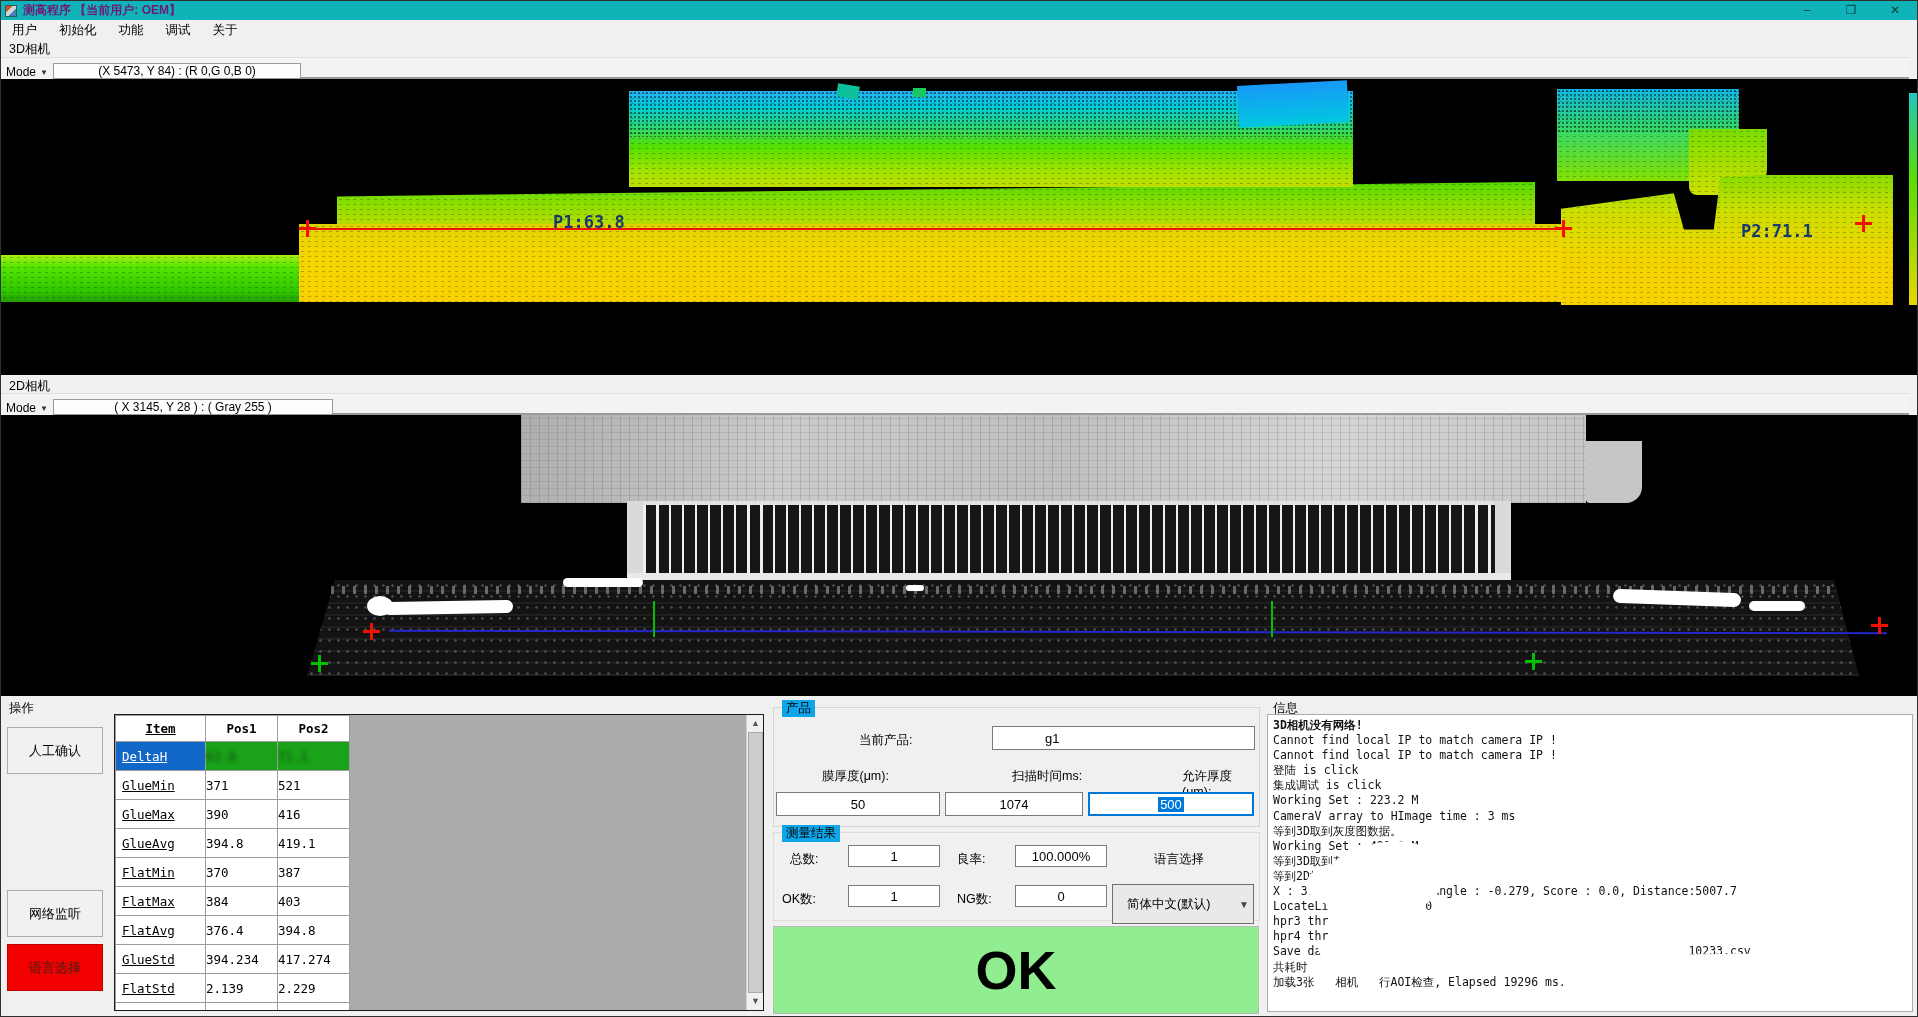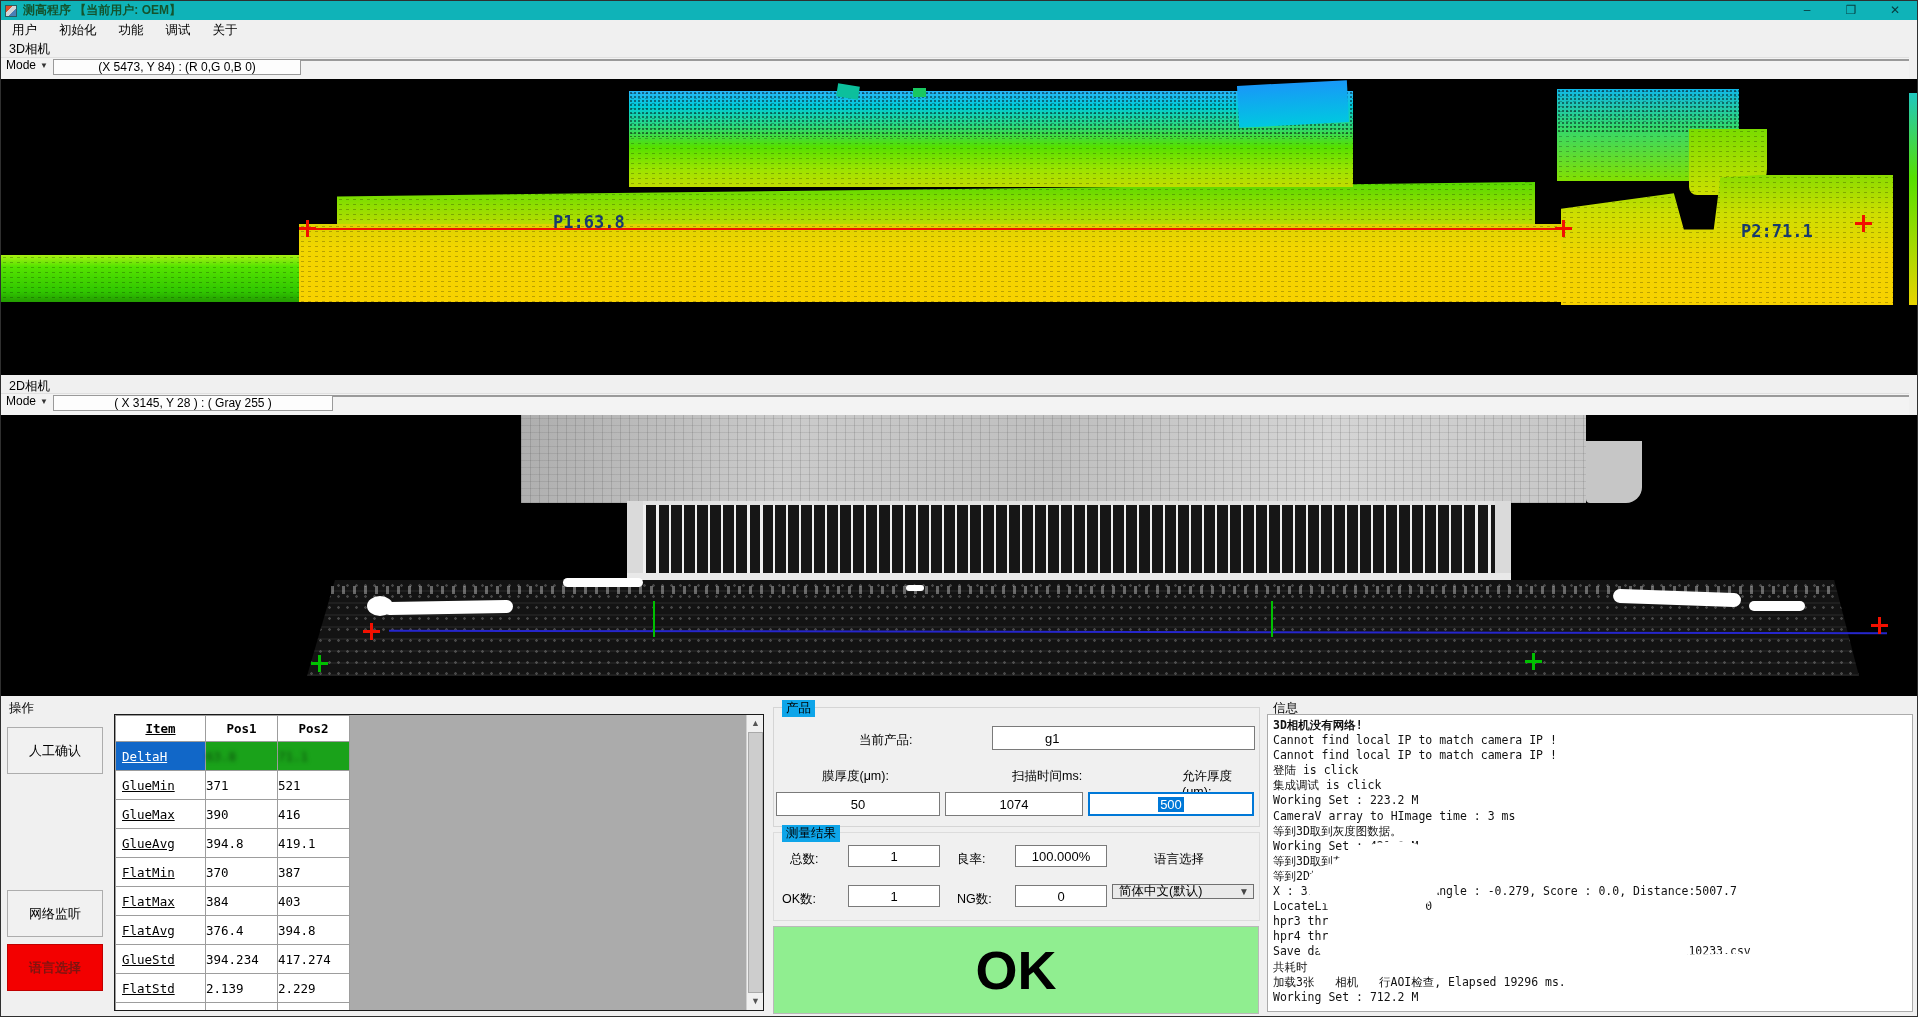--- a/index.html
+++ b/index.html
@@ -8,31 +8,31 @@
     position:relative; width:1918px; height:1017px;
     background:#f0f0f0; overflow:hidden;
     font-family:"Liberation Sans", sans-serif; color:#000;
     border:1px solid #2f2f2f;
   }
   
   .titlebar { position:absolute; left:0; top:0; right:0; height:19px;
     background:#0fb3b8; display:flex; align-items:center; padding-left:4px; }
   .app-icon { width:12px; height:12px; margin-right:6px; border:1px solid #2d5a5c;
     background:linear-gradient(135deg,#d94f2a 0 35%,#cfd4d6 35% 65%,#4a7fb5 65%); }
-  .t-title { font-size:12px; font-weight:bold; color:#14532d; }
+  .t-title { font-size:12px; font-weight:bold; color:#701a75; }
   .t-controls { margin-left:auto; display:flex; align-items:center; height:100%; }
   .t-btn { width:44px; text-align:center; font-size:12px; color:#083b3d; line-height:19px; }
   
   .menubar { position:absolute; left:0; top:19px; right:0; height:20px;
     background:#f0f0f0; display:flex; align-items:center; font-size:12.5px; }
   .menu-item { padding:2px 11px; }
   
   .seclabel { position:absolute; font-size:12.5px; }
   .modebar { position:absolute; left:0; right:8px; height:22px; background:#f3f3f3;
-    display:flex; align-items:flex-start; border-top:1px solid #e0e0e0; }
+    display:flex; align-items:flex-end; border-top:1px solid #e0e0e0; }
   .mode-btn { width:52px; display:flex; align-items:center; justify-content:center;
     gap:4px; font-size:12px; }
   .mode-caret { font-size:8px; color:#333; }
   .mode-box { border:1px solid #9a9a9a; background:#fdfdfd; font-size:12px;
     display:flex; align-items:center; justify-content:center; margin-top:1px; }
   .mb-status3 { width:248px; }
   .mb-status2 { width:280px; }
   .mb-gap { width:88px; }
   .mb-rest { flex:1; }
   
@@ -122,22 +122,22 @@
     color:#555; text-align:center; line-height:17px; }
   .vs-thumb { position:absolute; left:1px; top:17px; bottom:17px; width:15px;
     background:#cdcdcd; border:1px solid #a9a9a9; }
   .grpbox { position:absolute; border:1px solid #d5d5d5; }
   .grplabel { position:absolute; top:-8px; left:8px; background:#0ea5e9; padding:0 4px; font-size:12.5px; }
   .tfield { position:absolute; background:#fff; border:1px solid #7a7a7a; height:24px;
     font-size:13px; display:flex; align-items:center; justify-content:center; }
   .tfield.focus { border:2px solid #0078d7; }
   .tfield.focus span { background:#0078d7; color:#fff; padding:0 2px; }
   .flabel { position:absolute; font-size:12.5px; }
-  .combo { position:absolute; height:15px; background:#e9e9e9; border:1px solid #707070;
-    font-size:12.5px; display:flex; align-items:center; padding-left:6px; }
+  .combo { position:absolute; height:40px; background:#e9e9e9; border:1px solid #707070;
+    font-size:12.5px; display:flex; align-items:center; padding-left:14px; }
   .combo .arrow { margin-left:auto; width:18px; text-align:center; color:#444; font-size:10px; }
   .okpanel { position:absolute; left:772px; top:925px; width:486px; height:88px;
     background:#90ee90; border:1px solid #b9b9b9; display:flex; align-items:center;
     justify-content:center; font-size:54px; font-weight:bold; }
   .infobox { position:absolute; left:1266px; top:713px; width:646px; height:298px;
     background:#fff; border:1px solid #ababab; padding:3px 5px; overflow:hidden; }
   .log-line { font-family:"DejaVu Sans Mono", monospace; font-size:11.5px;
     line-height:15.1px; white-space:pre; color:#111; }
 </style>
 </head>
@@ -348,21 +348,20 @@
     <div class="log-line">Working Set : 421.0 M</div>
     <div class="log-line">等到3D取到灰度图数据。</div>
     <div class="log-line">等到2D拍照</div>
     <div class="log-line">X : 3744        /58    Angle : -0.279, Score : 0.0, Distance:5007.7</div>
     <div class="log-line">LocateLi        t :   0</div>
     <div class="log-line">hpr3 thr</div>
     <div class="log-line">hpr4 thr</div>
     <div class="log-line">Save dat                                                  9110233.csv</div>
     <div class="log-line">共耗时</div>
     <div class="log-line">加载3张   相机   行AOI检查, Elapsed 19296 ms.</div>
-    <div class="log-line">Working Set : 712.2 M</div>
 
     <div class="wblob" style="position:absolute; left:55px; top:128px; width:120px; height:75px; border-radius:45%; transform:rotate(-10deg);"></div>
     <div class="wblob" style="position:absolute; left:38px; top:150px; width:60px; height:40px; border-radius:50%;"></div>
     <div class="wblob" style="position:absolute; left:50px; top:224px; width:372px; height:19px;"></div>
     <div class="wblob" style="position:absolute; left:120px; top:240px; width:462px; height:17px; transform:rotate(-.5deg);"></div>
   </div>
 
 </div>
 
 </body></html>

